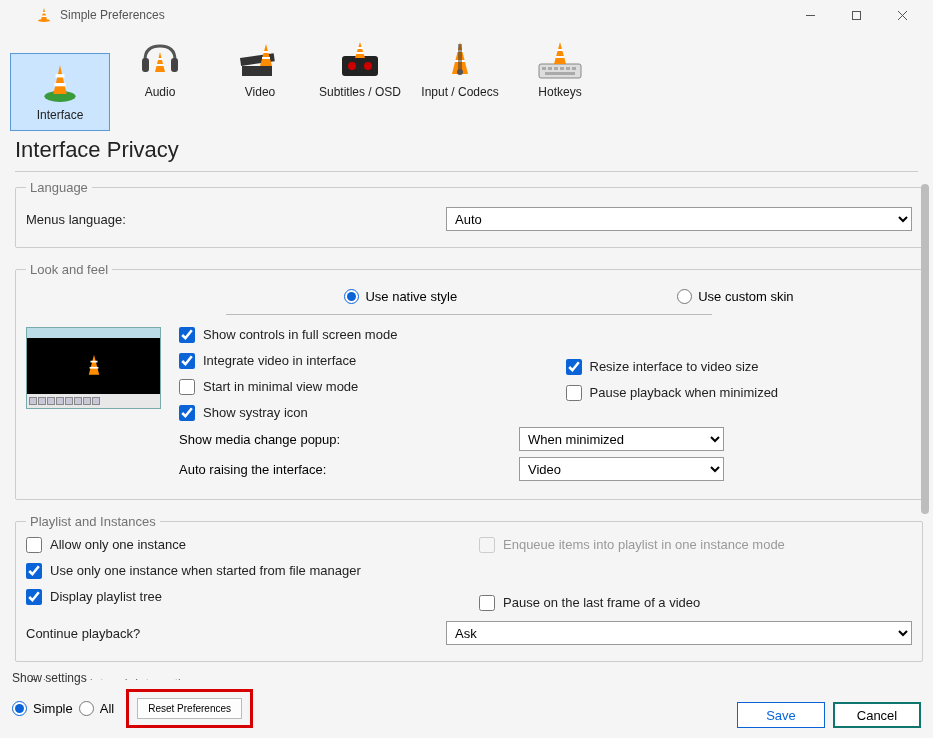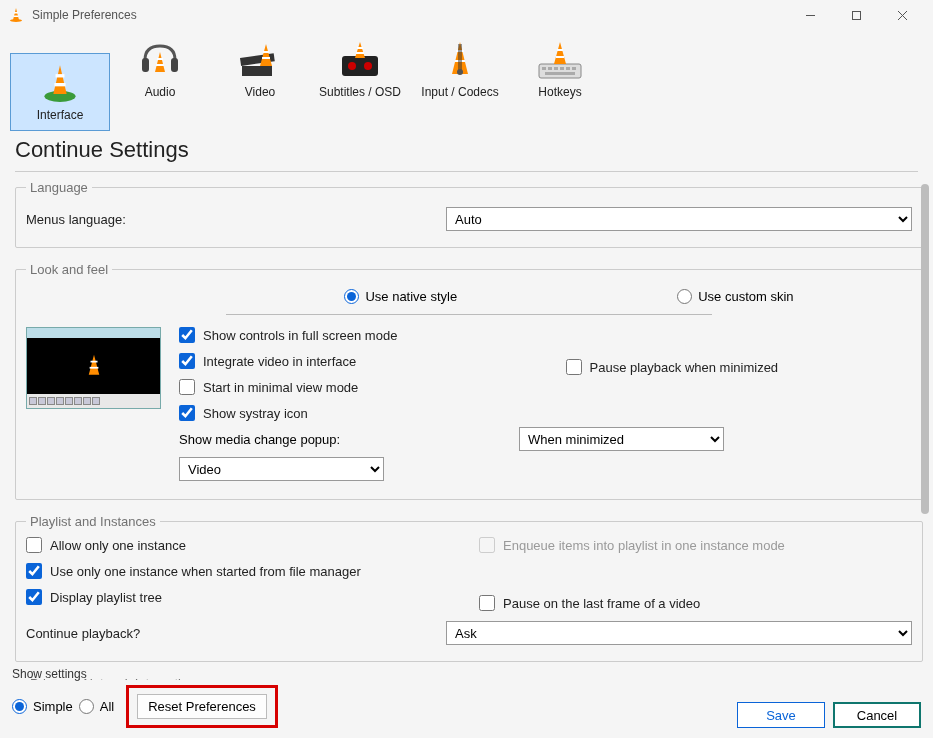--- a/index.html
+++ b/index.html
@@ -1,19 +1,19 @@
 <!DOCTYPE html>
 <html><head>
 <meta charset="utf-8">
 <style>
 * { box-sizing: border-box; margin: 0; padding: 0; font-family: "Segoe UI", Tahoma, sans-serif; }
 body { background: #f5f5f5; width: 933px; height: 738px; overflow: hidden; position: relative; }
 
 
-.titlebar { height: 30px; display: flex; align-items: center; padding: 0 8px; background: #f5f5f5; }
+.titlebar { height: 30px; display: flex; align-items: center; padding: 0 8px; background: #f5f5f5; margin-left: 28px; }
 .titlebar .vlc-icon { width: 16px; height: 16px; margin-right: 8px; }
 .titlebar-title { font-size: 12px; color: #555; flex: 1; }
 .titlebar-btns { display: flex; gap: 0; }
 .titlebar-btn { width: 46px; height: 30px; display: flex; align-items: center; justify-content: center; color: #555; }
 .titlebar-btn svg { width: 11px; height: 11px; }
 
 
 .tabs { display: flex; padding: 0 10px; gap: 0; }
 .tab { width: 100px; height: 78px; display: flex; flex-direction: column; align-items: center; justify-content: center; gap: 4px; font-size: 12px; color: #222; border: 1px solid transparent; }
 .tab.active { background: #cce5ff; border: 1px solid #5a9bd5; margin-top: 23px; }
@@ -47,40 +47,40 @@
 
 
 .lf-grid { display: flex; gap: 18px; }
 .lf-preview { width: 135px; height: 82px; border: 1px solid #7aa; background: #e0f0f0; display: flex; flex-direction: column; }
 .lf-preview .pv-bar { height: 10px; background: #bcdde8; }
 .lf-preview .pv-mid { flex: 1; background: #000; display: flex; align-items: center; justify-content: center; }
 .lf-preview .pv-ctrl { height: 14px; background: #e8e8e8; display: flex; align-items: center; gap: 1px; padding: 0 2px; }
 .pv-ctrl span { width: 8px; height: 8px; background: #c8c8d8; border: 1px solid #888; }
 .lf-cols { flex: 1; display: flex; gap: 40px; }
 .lf-col { flex: 1; display: flex; flex-direction: column; gap: 10px; }
-.chk-item { display: flex; align-items: center; gap: 8px; font-size: 13px; color: #222; }
+.chk-item { display: flex; gap: 8px; font-size: 13px; color: #222; }
 .chk-item.disabled { color: #9a9a9a; }
 input[type=checkbox] { width: 16px; height: 16px; accent-color: #0a64d8; }
 input[type=checkbox].disabled-box { accent-color: #ccc; }
 
 .lf-selects { margin-left: 153px; }
 .lf-sel-row { display: flex; align-items: center; font-size: 13px; margin: 6px 0; }
 .lf-sel-row .lbl { flex: 0 0 340px; }
 
 
 .pl-grid { display: flex; gap: 20px; }
 .pl-col { flex: 1; display: flex; flex-direction: column; gap: 10px; }
 
 
 .footer { position: absolute; bottom: 0; left: 0; right: 0; height: 58px; padding: 4px 12px 10px; background: #f5f5f5; display: flex; align-items: flex-end; }
 .show-settings { font-size: 12px; }
 .show-settings-title { margin-bottom: 4px; color: #333; }
 .show-settings-radios { display: flex; align-items: center; gap: 6px; }
 .reset-box { border: 3px solid #d60000; padding: 6px 8px; margin-left: 6px; display: inline-block; }
-.reset-btn { background: #fdfdfd; border: 1px solid #bbb; padding: 4px 10px; font-size: 13px; }
+.reset-btn { background: #fdfdfd; border: 1px solid #bbb; padding: 4px 10px; font-size: 10px; }
 .footer-spacer { flex: 1; }
 .footer-btn { width: 88px; height: 26px; font-size: 13px; background: #fff; border: 2px solid #0f766e; margin-left: 8px; }
 .footer-btn.primary { border: 1px solid #0a64d8; color: #0a64d8; }
 
 
 .cone { display: block; }
 </style>
 </head>
 <body>
 
@@ -187,21 +187,21 @@
           <rect x="8" y="32" width="30" height="3" fill="#aaa"></rect>
           <path d="M23 2 L29 24 L17 24 Z" fill="#ff8c00"></path>
           <rect x="20" y="9" width="6" height="2" fill="#fff"></rect>
           <rect x="19" y="16" width="8" height="2" fill="#fff"></rect>
         </svg>
       </div>
     <span class="tab-label">Hotkeys</span>
   </div>
 </div>
 
-<div class="section-title">Continue Settings</div>
+<div class="section-title">Interface Privacy</div>
 <hr class="hrule">
 
 <div class="scrollhost">
   <div class="scrollbar"></div>
 
   <fieldset>
     <legend>Language</legend>
     <div class="row">
       <div class="row-label">Menus language:</div>
       <div class="row-control">
@@ -260,33 +260,38 @@
               <span>Start in minimal view mode</span>
             </label>
           <label class="chk-item">
               <input type="checkbox" checked="" style="">
               <span>Show systray icon</span>
             </label>
         </div>
         <div class="lf-col">
           <div style="height:22px"></div>
           <label class="chk-item">
+              <input type="checkbox" checked="" style="">
+              <span>Resize interface to video size</span>
+            </label>
+          <label class="chk-item">
               <input type="checkbox" style="">
               <span>Pause playback when minimized</span>
             </label>
         </div>
       </div>
     </div>
 
     <div class="lf-selects">
       <div class="lf-sel-row">
         <div class="lbl">Show media change popup:</div>
         <select class="combo narrow"><option>When minimized</option></select>
       </div>
       <div class="lf-sel-row">
+        <div class="lbl">Auto raising the interface:</div>
         <select class="combo narrow"><option>Video</option></select>
       </div>
     </div>
   </fieldset>
 
   <fieldset>
     <legend>Playlist and Instances</legend>
     <div class="pl-grid">
       <div class="pl-col">
         <label class="chk-item">

